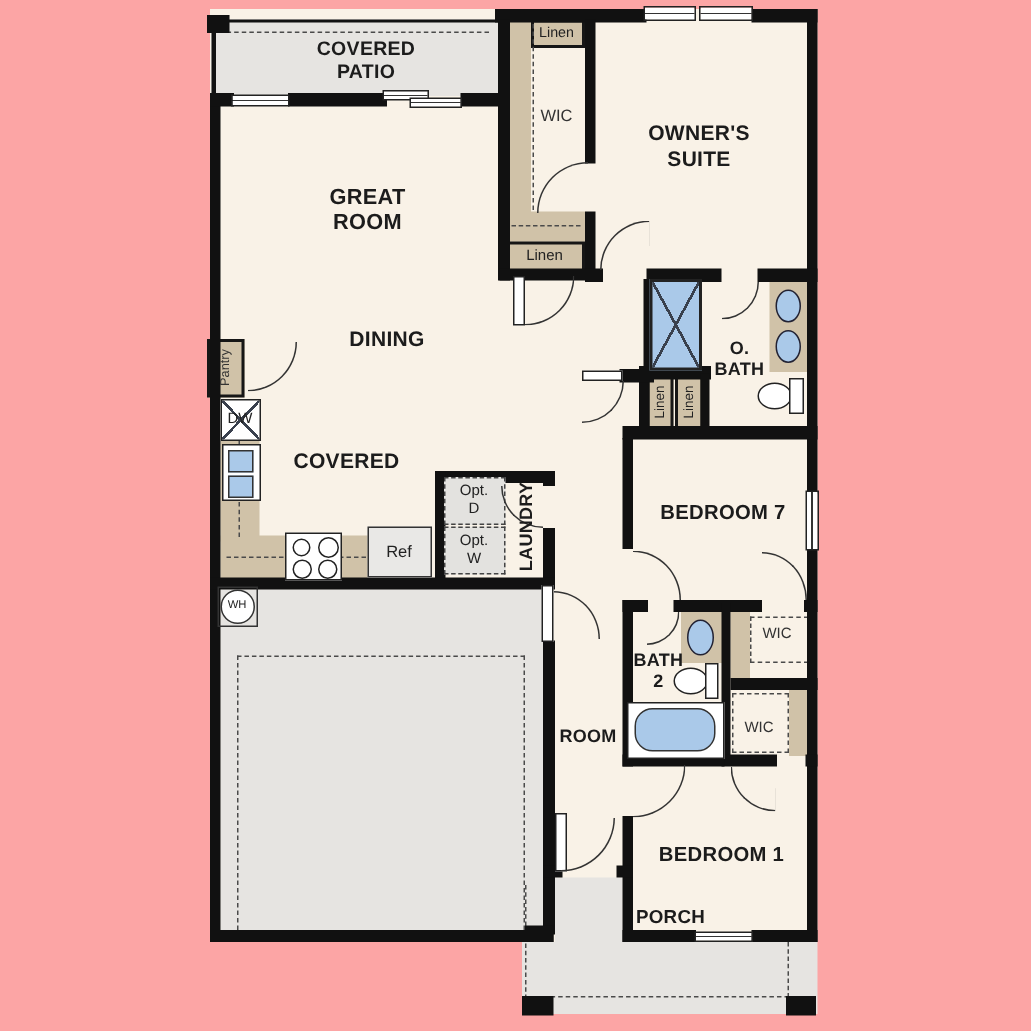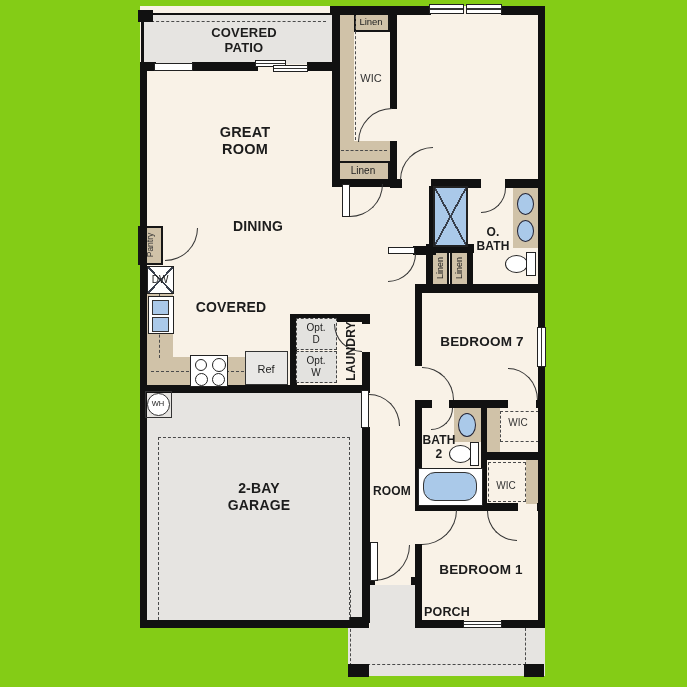--- a/index.html
+++ b/index.html
@@ -1,17 +1,17 @@
 <!DOCTYPE html>
 <html style="--wall: #111111; --interior: #f9f2e7; --outdoor: #e6e4e1; --casework: #d0c2a8; --water: #aac9e9; --appliance: #e9e8e6;"><head>
 <meta charset="utf-8">
 <style>
   *{box-sizing:border-box}
   html,body{margin:0;padding:0;background:#fff}
-  #plan{position:relative;width:687px;height:687px;background:#84cc16;overflow:hidden;
+  #plan{position:relative;width:687px;height:687px;background:#fca5a5;overflow:hidden;
         font-family:"Liberation Sans",sans-serif;color:#1c1c1c}
   .abs{position:absolute}
   .wall{position:absolute;background:var(--wall,#111)}
   .fill{position:absolute}
   .tan{position:absolute;background:var(--casework,#d0c2a8)}
   .tanbox{position:absolute;background:var(--casework,#d0c2a8);border:2px solid #161616}
   .fix{position:absolute;background:#fff;border:1.6px solid #222}
   .oval{position:absolute;background:var(--water,#aac9e9);border:1.5px solid #223;border-radius:50%}
   .burner{position:absolute;background:#fff;border:1.6px solid #222;border-radius:50%}
   .leaf{position:absolute;background:#fff;border:1.2px solid #222}
@@ -173,29 +173,29 @@
   <div class="winh" style="left:466px;top:4px;width:36px;height:10px"></div>
   <div class="winv" style="left:537px;top:327px;width:9px;height:40px"></div>
   <div class="winh" style="left:463px;top:621px;width:39px;height:7px"></div>
 
   <div class="lbl b" style="left:244px;top:40px;font-size:13px">COVERED
 PATIO</div>
   <div class="lbl b" style="left:245px;top:141px;font-size:14.5px">GREAT
 ROOM</div>
   <div class="lbl b" style="left:258px;top:226px;font-size:14px">DINING</div>
   <div class="lbl b" style="left:231px;top:307px;font-size:14px">COVERED</div>
+  <div class="lbl b" style="left:466px;top:97px;font-size:14px">OWNER'S
+SUITE</div>
   <div class="lbl b" style="left:493px;top:239px;font-size:12px">O.
 BATH</div>
   <div class="lbl b" style="left:482px;top:342px;font-size:13.5px">BEDROOM 7</div>
   <div class="lbl b" style="left:439px;top:447px;font-size:12px">BATH
 2</div>
   <div class="lbl b" style="left:481px;top:570px;font-size:13.5px">BEDROOM 1</div>
   <div class="lbl b" style="left:392px;top:491px;font-size:12px">ROOM</div>
-  <div class="lbl b" style="left:259px;top:497px;font-size:14px">2-BAY
-GARAGE</div>
   <div class="lbl b" style="left:447px;top:612px;font-size:12.5px">PORCH</div>
   <div class="lbl b v" style="left:351px;top:351px;font-size:12px">LAUNDRY</div>
   <div class="lbl v" style="left:150px;top:245px;font-size:8.5px;color:#333">Pantry</div>
   <div class="lbl" style="left:371px;top:78px;font-size:11px;color:#333">WIC</div>
   <div class="lbl" style="left:371px;top:22px;font-size:9.5px;color:#222">Linen</div>
   <div class="lbl" style="left:363px;top:171px;font-size:10px;color:#222">Linen</div>
   <div class="lbl v" style="left:440px;top:268px;font-size:9px;color:#222">Linen</div>
   <div class="lbl v" style="left:459px;top:268px;font-size:9px;color:#222">Linen</div>
   <div class="lbl" style="left:518px;top:423px;font-size:10px;color:#333">WIC</div>
   <div class="lbl" style="left:506px;top:486px;font-size:10px;color:#333">WIC</div>

